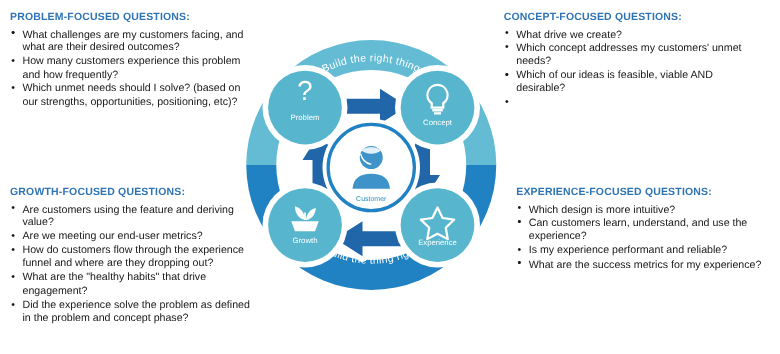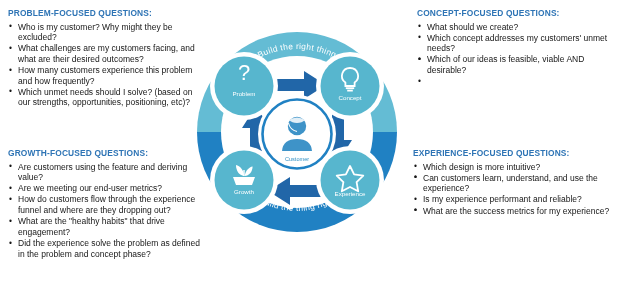--- a/index.html
+++ b/index.html
@@ -53,21 +53,21 @@
     position: absolute;
     left: 1px;
     top: -0.5px;
     font-size: 8.5px;
     line-height: 10.6px;
     color: #171717;
   }
 
   #block-problem    { left: 8px;   top: 8px;   width: 190px; }
   #block-growth     { left: 8px;   top: 148px; width: 192px; }
-  #block-concept    { left: 417px; top: 8px;   width: 205px; }
+  #block-concept    { left: 403px; top: 8px;   width: 205px; }
   #block-experience { left: 413px; top: 148px; width: 206px; }
 
   
   #diagram {
     position: absolute;
     left: 192px;
     top: 24px;
     width: 210px;
     height: 236px;
   }
@@ -93,42 +93,42 @@
   }
 </style>
 </head>
 <body>
 
 <div id="stage">
 
   <div class="qblock" id="block-problem">
     <div class="qheading">PROBLEM-FOCUSED QUESTIONS:</div>
     <ul>
-      <li><span class="bullet">•</span><span>Who is my customer?  Why might they be excluded?</span></li>
+      <li><span class="bullet">•</span></li>
       <li><span class="bullet">•</span><span>What challenges are my customers facing, and what are their desired outcomes?</span></li>
       <li><span class="bullet">•</span><span>How many customers experience this problem and how frequently?</span></li>
       <li><span class="bullet">•</span><span>Which unmet needs should I solve? (based on our strengths, opportunities, positioning, etc)?</span></li>
     </ul>
   </div>
 
   <div class="qblock" id="block-growth">
     <div class="qheading">GROWTH-FOCUSED QUESTIONS:</div>
     <ul>
       <li><span class="bullet">•</span><span>Are customers using the feature and deriving value?</span></li>
       <li><span class="bullet">•</span><span>Are we meeting our end-user metrics?</span></li>
       <li><span class="bullet">•</span><span>How do customers flow through the experience funnel and where are they dropping out?</span></li>
       <li><span class="bullet">•</span><span>What are the "healthy habits" that drive engagement?</span></li>
       <li><span class="bullet">•</span><span>Did the experience solve the problem as defined in the problem and concept phase?</span></li>
     </ul>
   </div>
 
   <div class="qblock" id="block-concept">
     <div class="qheading">CONCEPT-FOCUSED QUESTIONS:</div>
     <ul>
-      <li><span class="bullet">•</span><span>What should we create?</span></li>
+      <li><span class="bullet">•</span><span>What drive we create?</span></li>
       <li><span class="bullet">•</span><span>Which concept addresses my customers' unmet needs?</span></li>
       <li><span class="bullet">•</span></li>
       <li><span class="bullet">•</span><span>Which of our ideas is feasible, viable AND desirable?</span></li>
       <li><span class="bullet">•</span></li>
     </ul>
   </div>
 
   <div class="qblock" id="block-experience">
     <div class="qheading">EXPERIENCE-FOCUSED QUESTIONS:</div>
     <ul>

